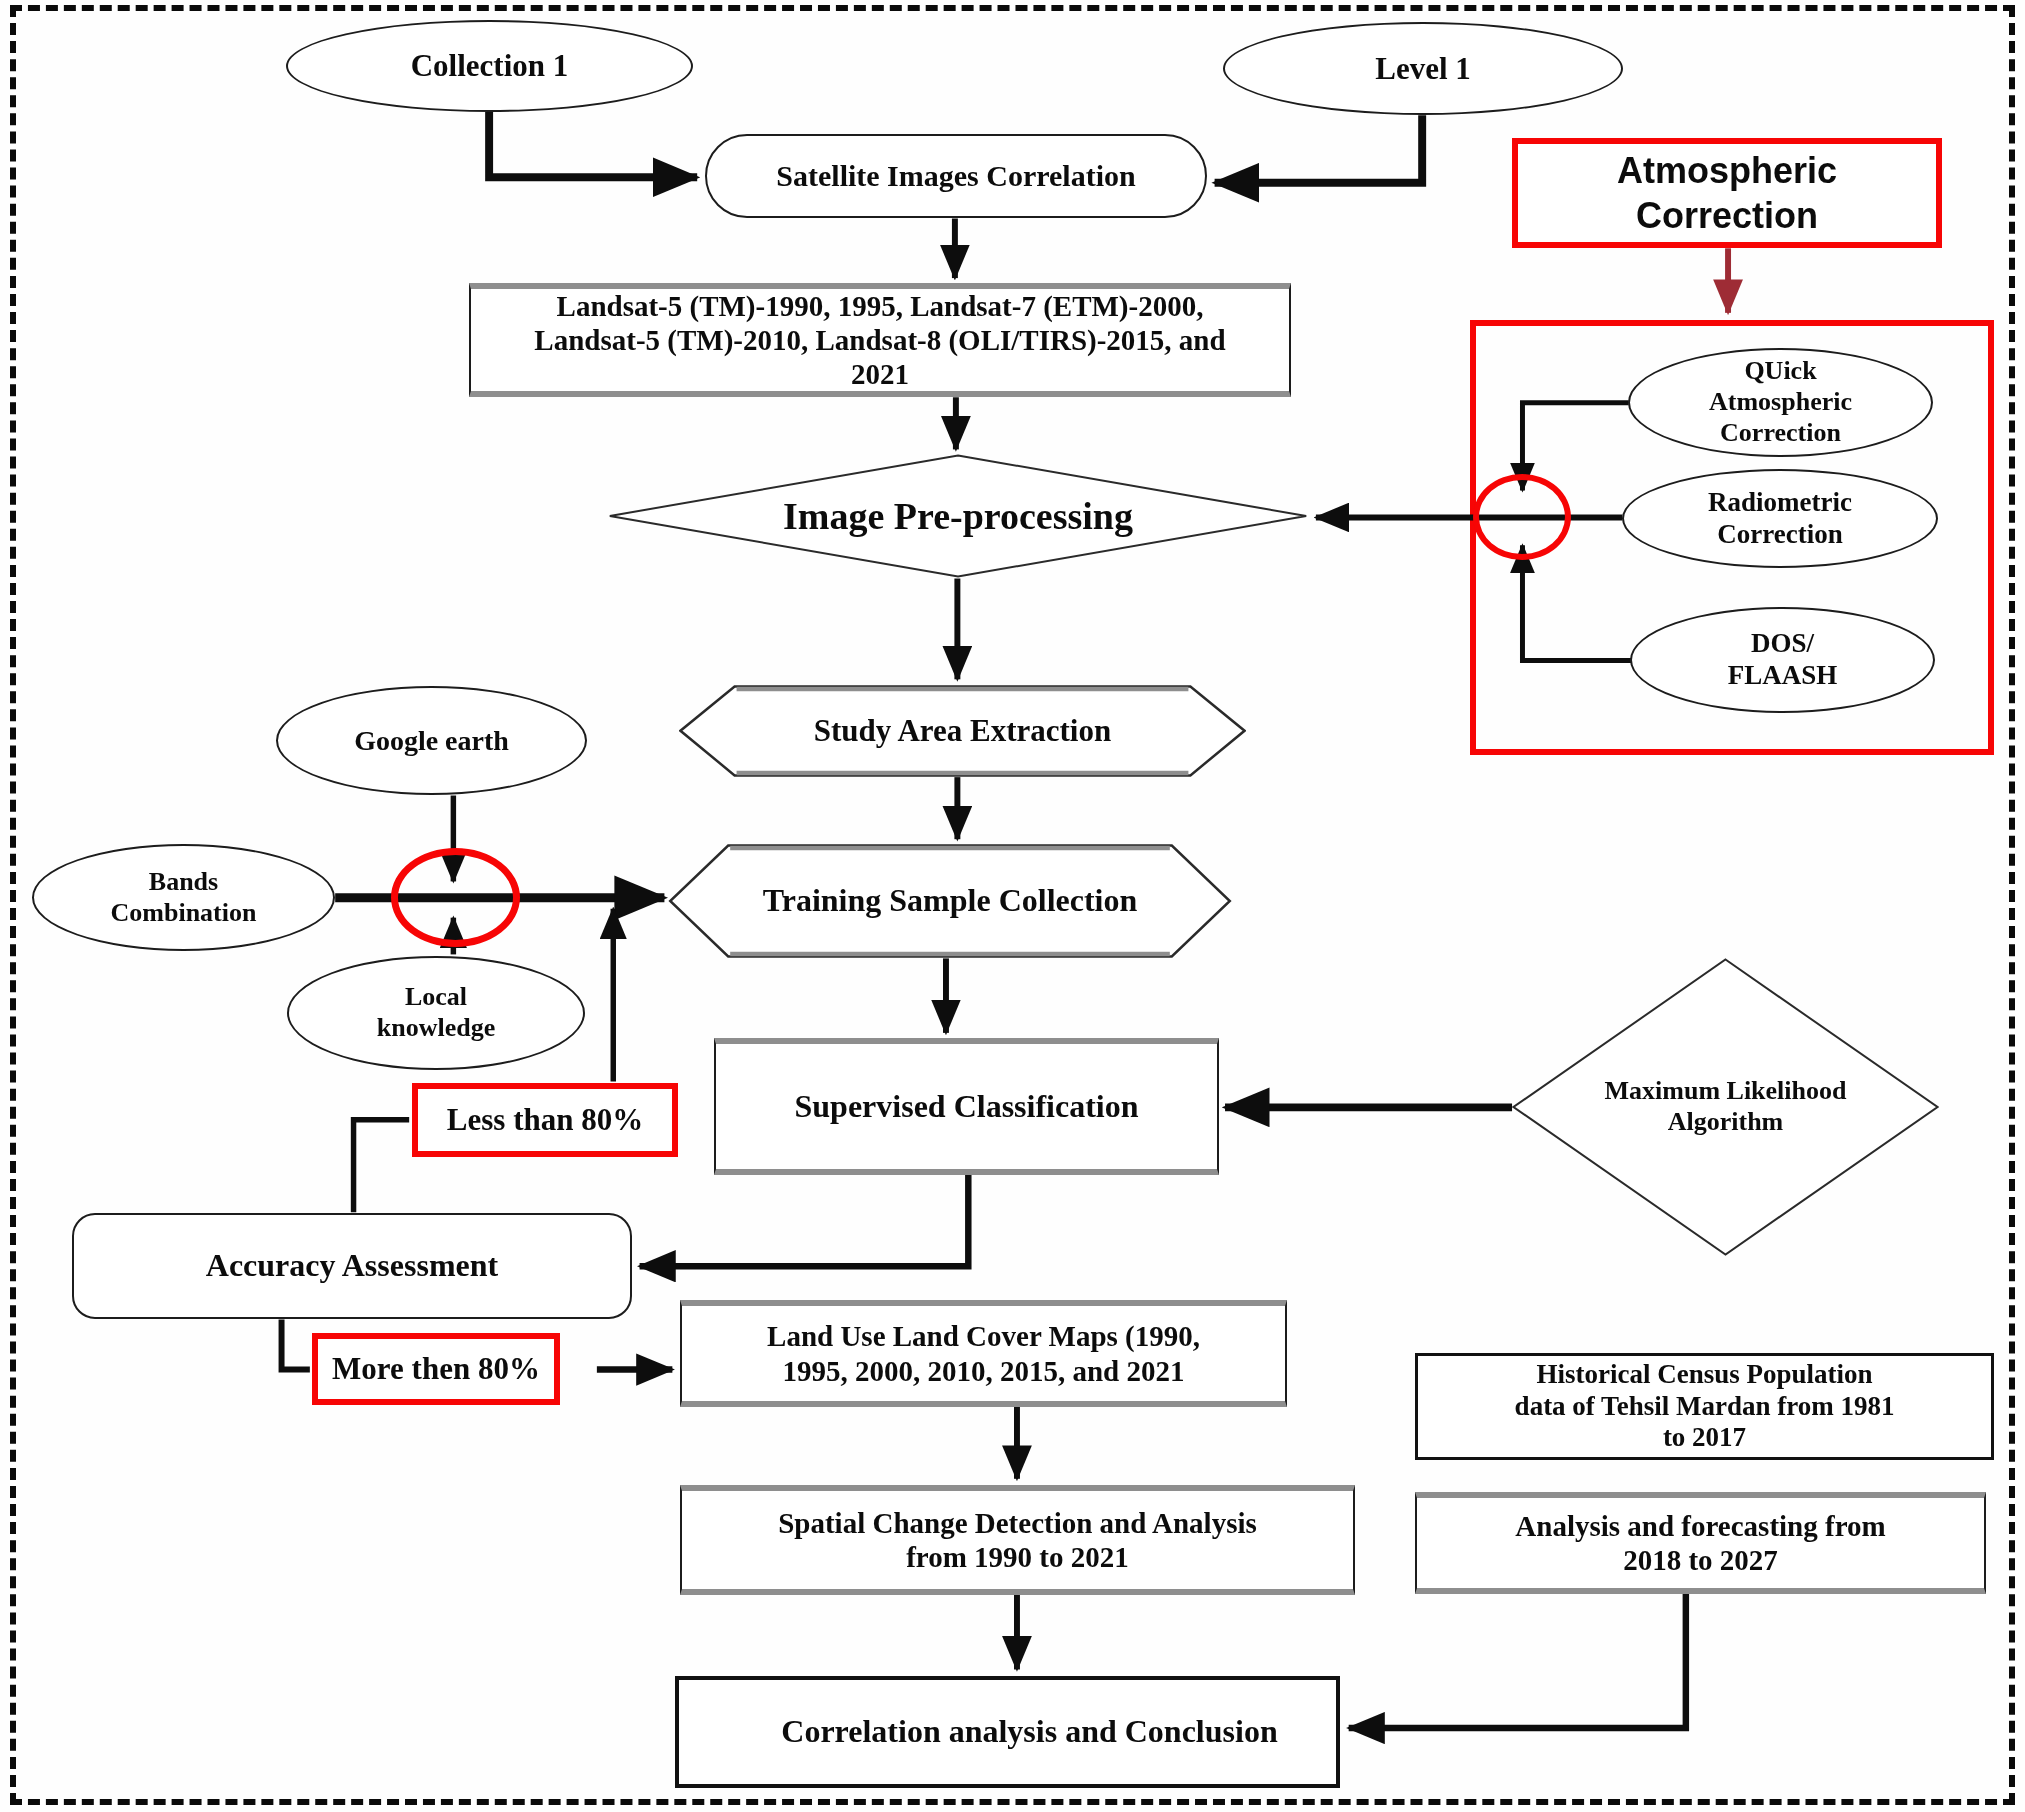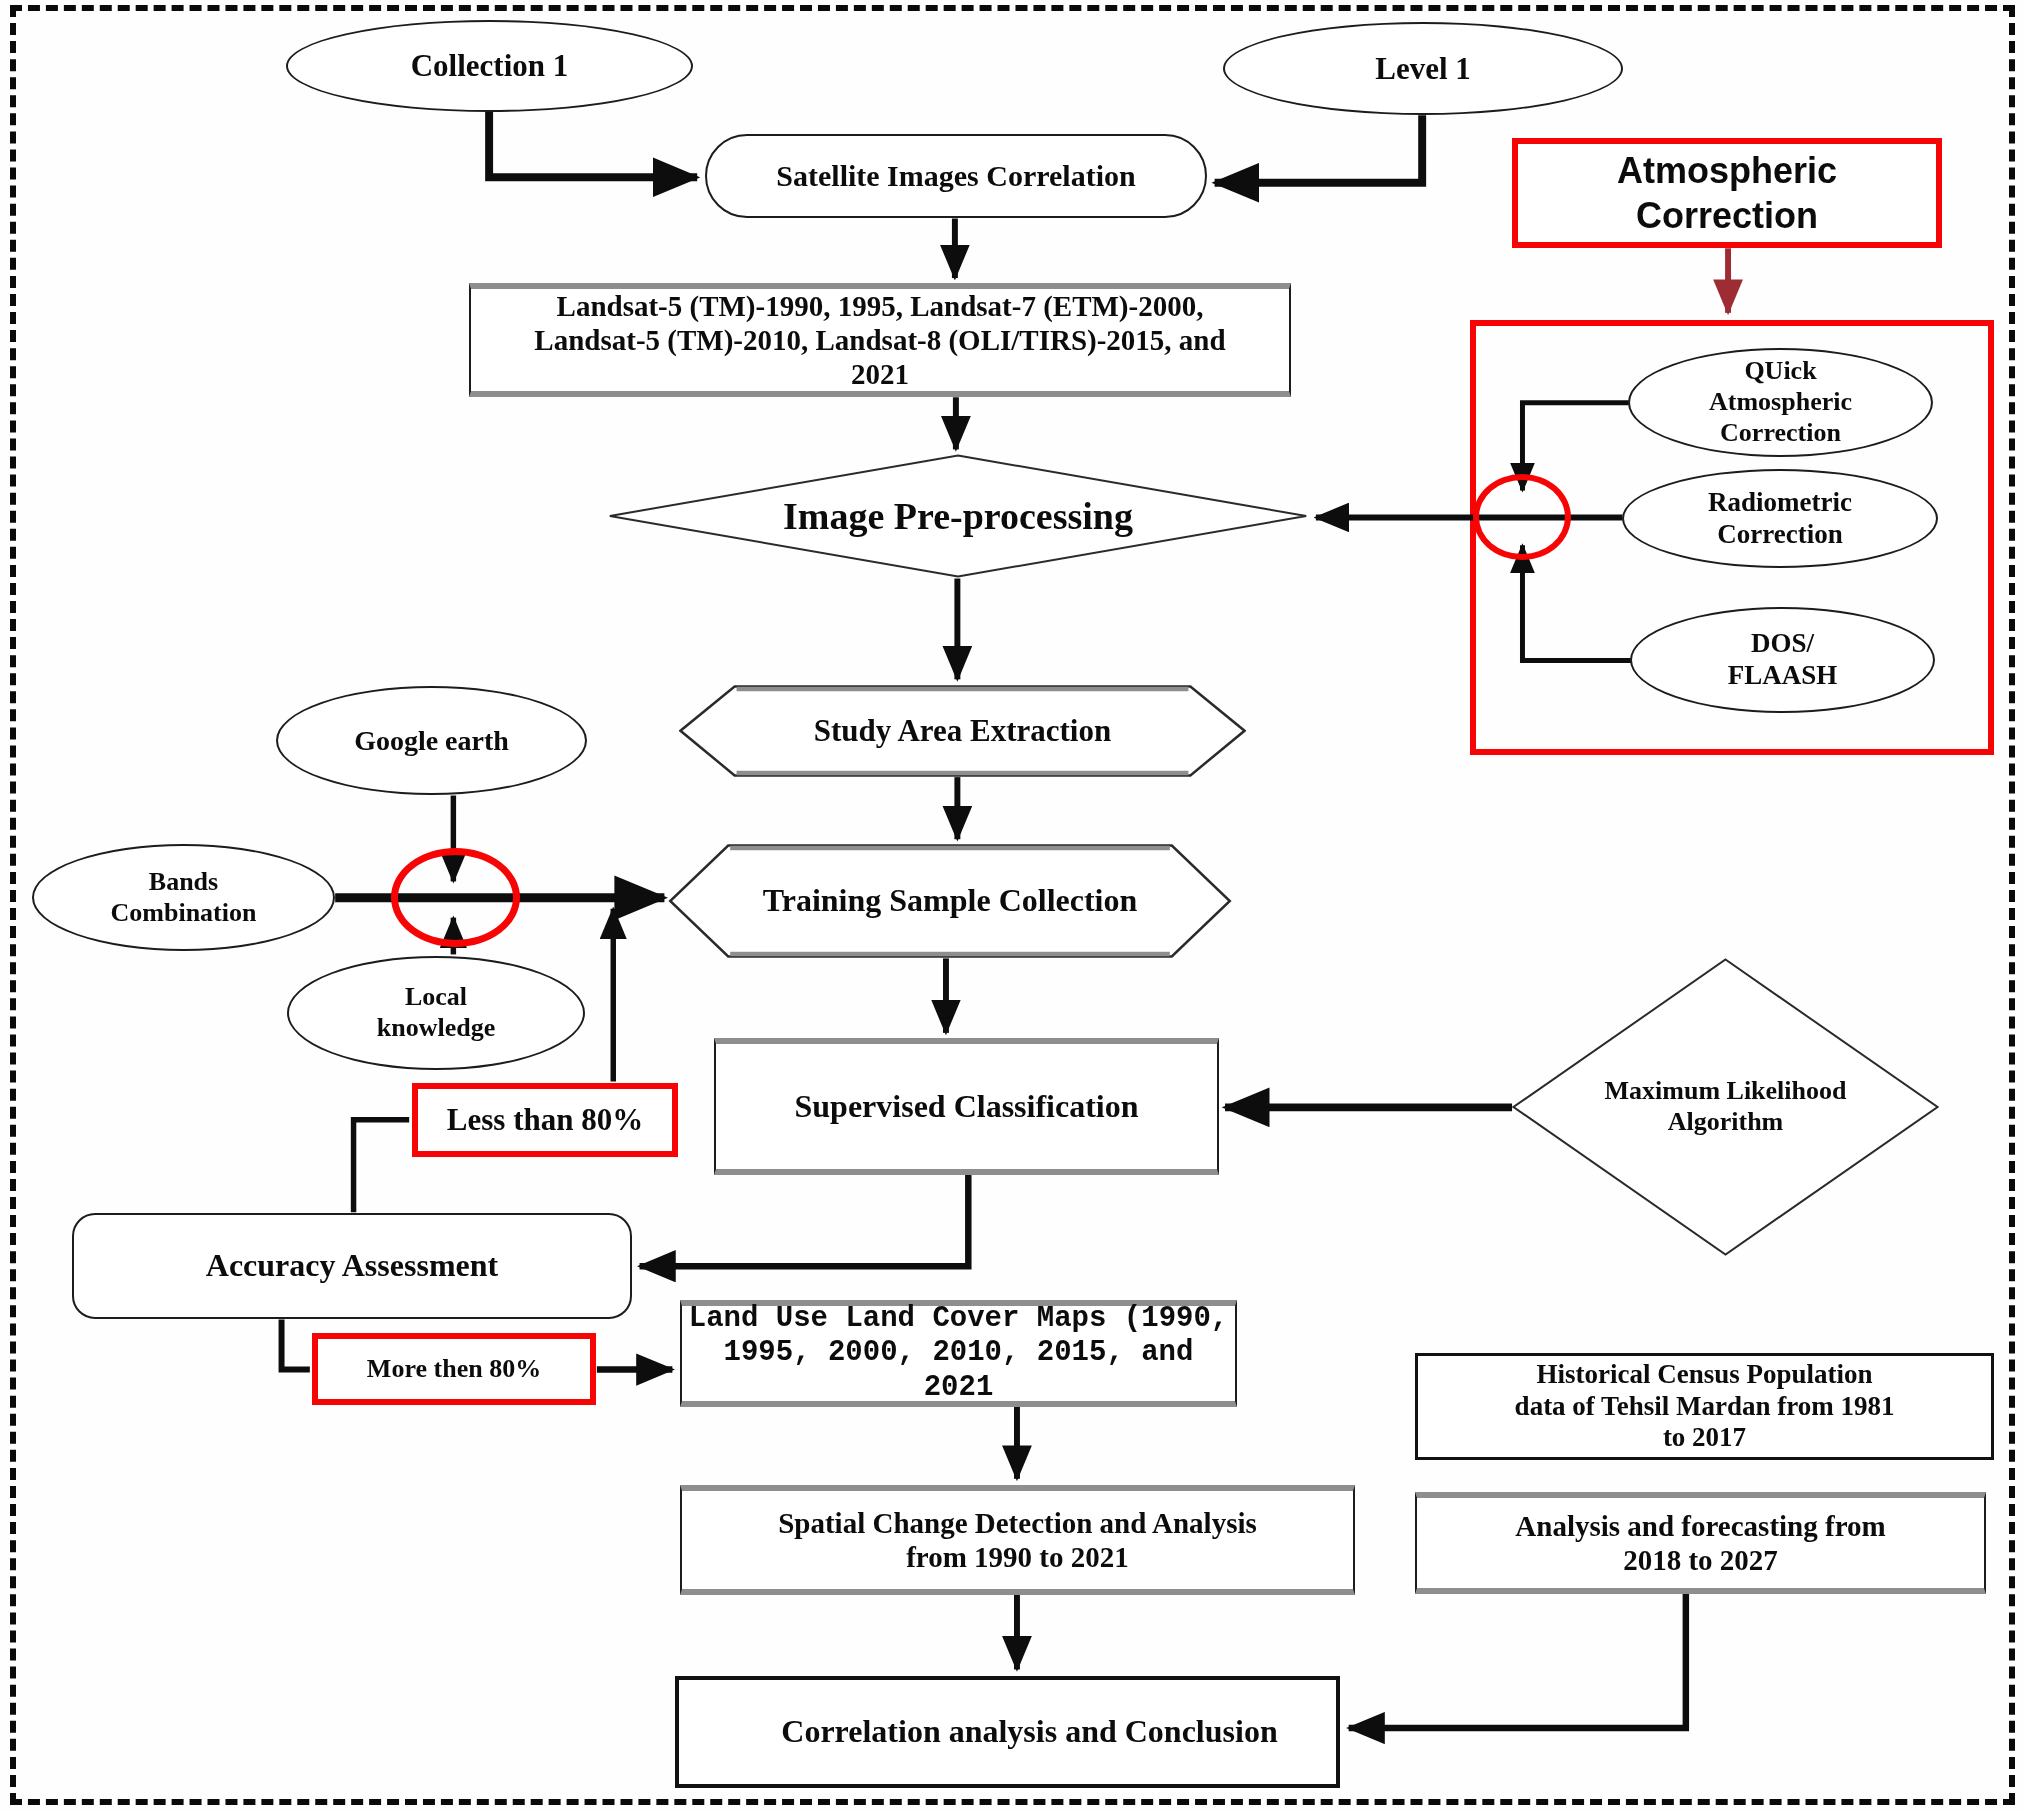--- a/index.html
+++ b/index.html
@@ -172,25 +172,25 @@
       <polygon points="430,3 857,300 430,597 3,300" fill="#ffffff" stroke="#2a2a2a" stroke-width="4"></polygon>
     </svg>
     <span>Maximum Likelihood
 Algorithm</span>
   </div>
 
   <div class="node rect" style="left:72px;top:1213px;width:560px;height:106px;font-size:32px;border-radius:23px;">
     <span>Accuracy Assessment</span>
   </div>
 
-  <div class="node redbox" style="left:312px;top:1333px;width:284px;height:72px;font-size:26px;">
+  <div class="node redbox" style="left:312px;top:1333px;width:248px;height:72px;font-size:31px;">
     <span>More then 80%</span>
   </div>
 
-  <div class="node shade3d" style="left:680px;top:1300px;width:557px;height:107px;font-size:29px;font-family:Liberation Mono, monospace;">
+  <div class="node shade3d" style="left:680px;top:1300px;width:607px;height:107px;font-size:29px;">
     <span>Land Use Land Cover Maps (1990,
 1995, 2000, 2010, 2015, and 2021</span>
   </div>
 
   <div class="node thick6" style="left:1415px;top:1331px;width:579px;height:107px;font-size:27px;margin-top:22px;">
     <span>Historical Census Population
 data of Tehsil Mardan from 1981
 to 2017</span>
   </div>
 

